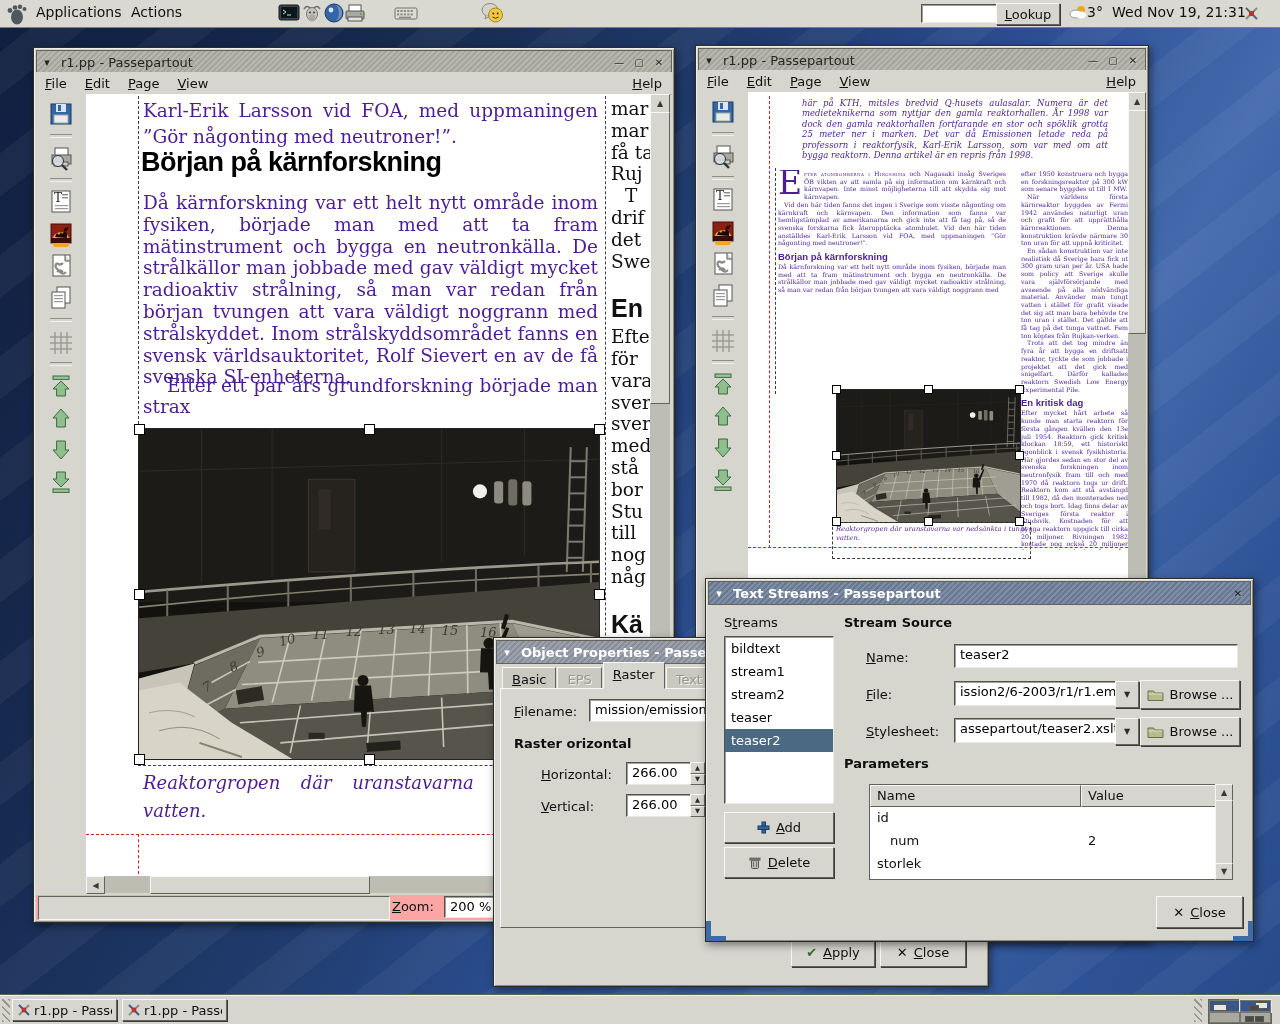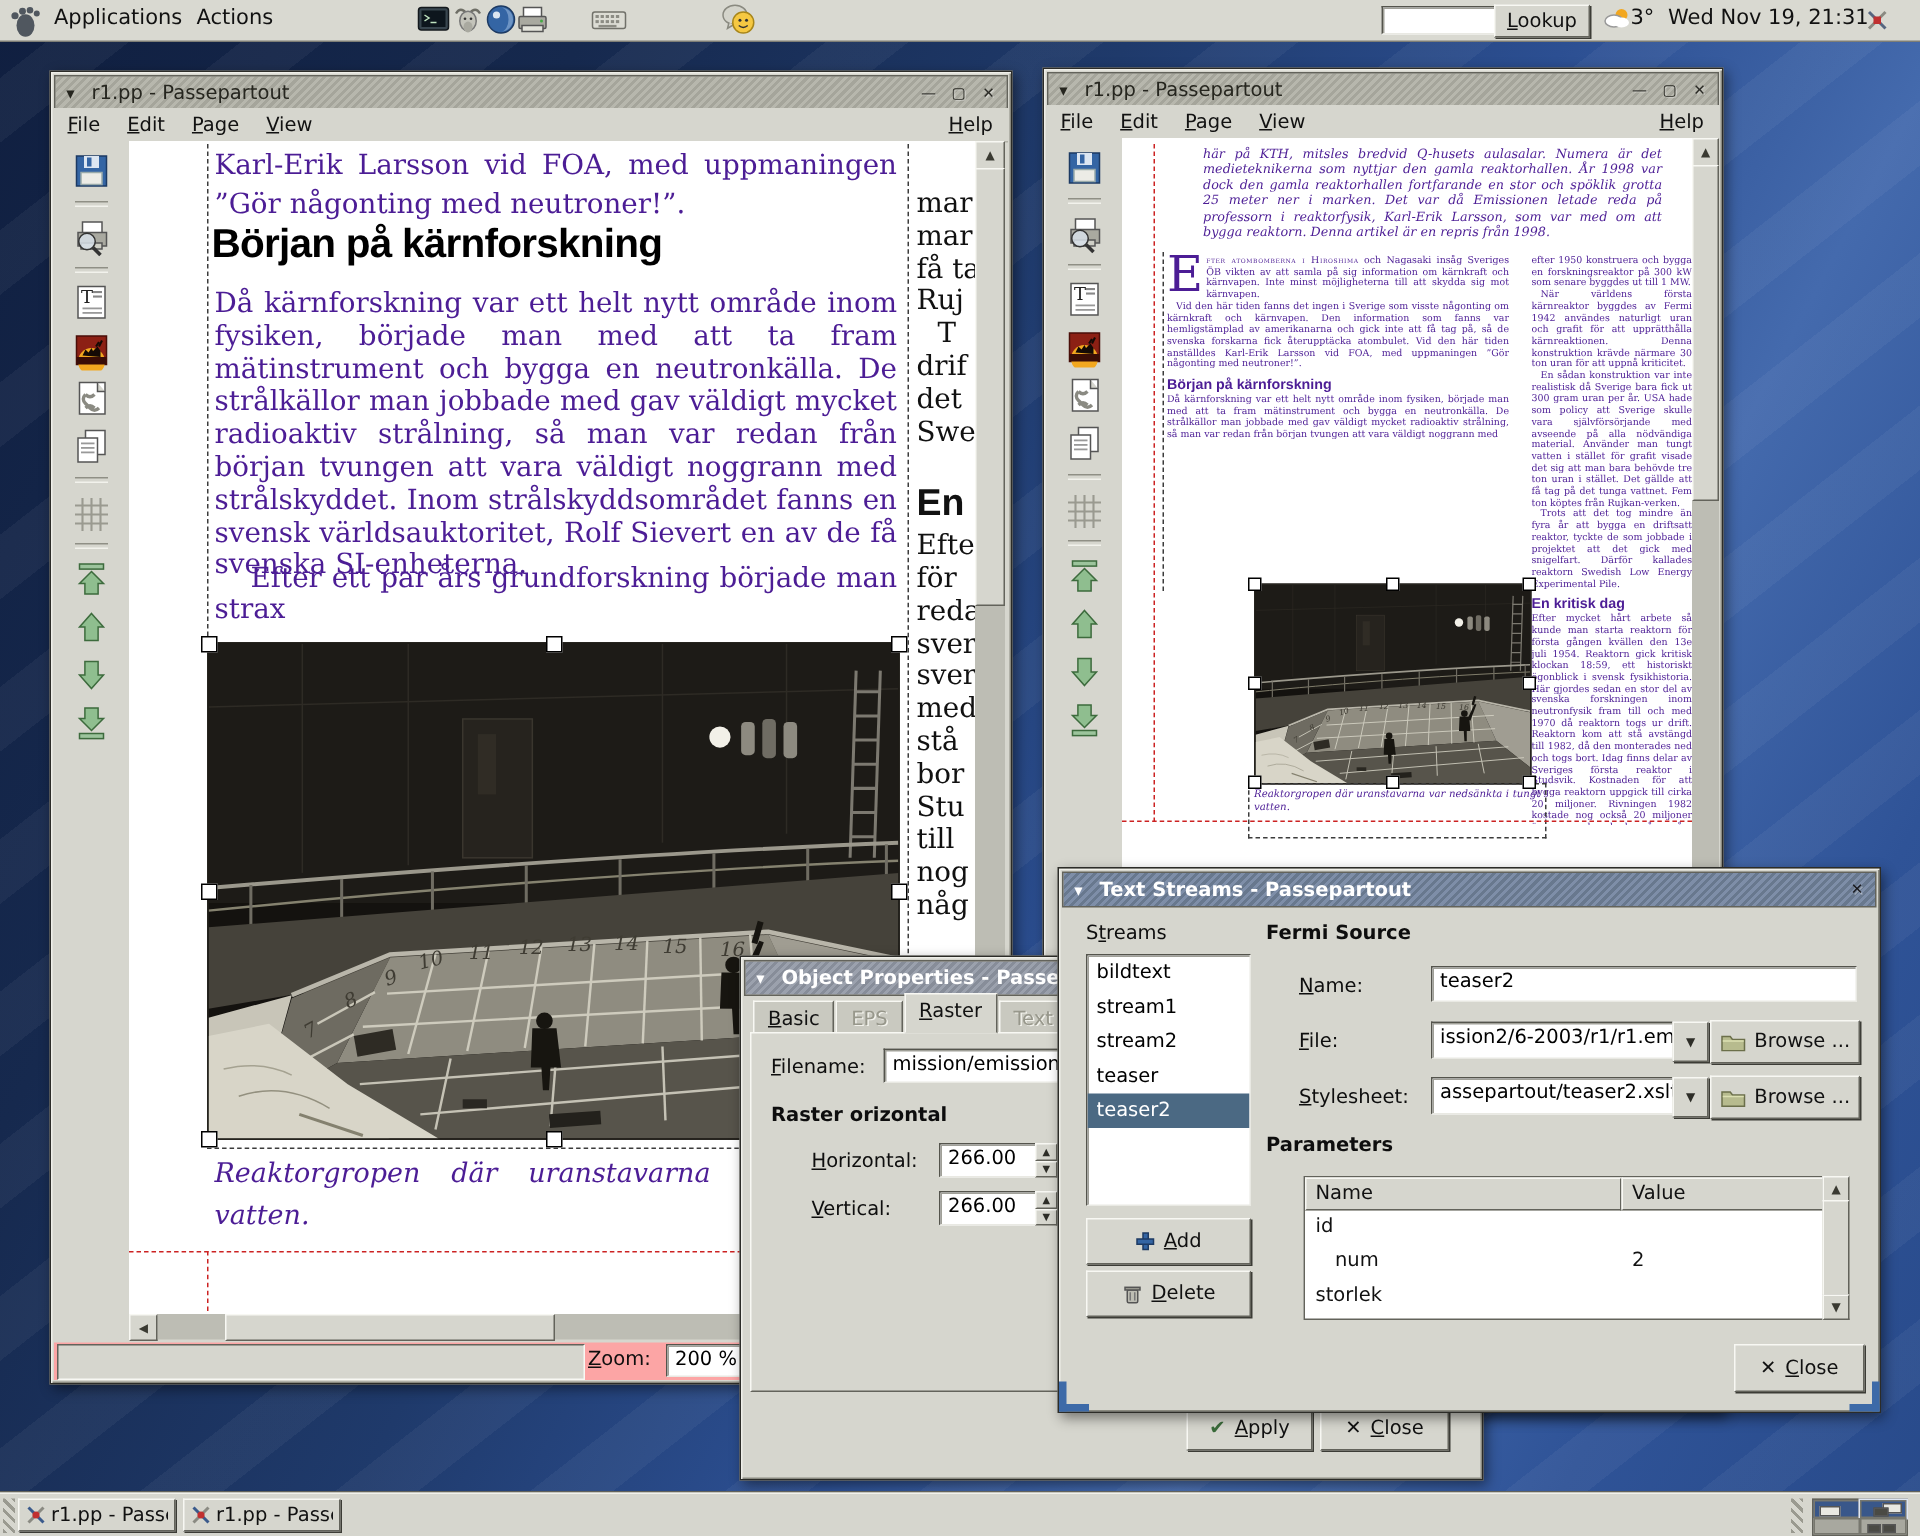--- a/index.html
+++ b/index.html
@@ -52,21 +52,21 @@
   .guide-h-red{position:absolute;border-top:1px dashed #cc2222;height:0;}
   .handle{position:absolute;width:9px;height:9px;background:#fff;border:1px solid #000;z-index:5;}
   .handle.small{width:7px;height:7px;}
   
   .w1-p0{position:absolute;left:57px;top:4px;width:455px;font-size:18.5px;line-height:26px;text-align:justify;}
   .w1-h1{position:absolute;left:55px;top:53px;width:460px;font-family:"Liberation Sans",sans-serif;
     font-weight:bold;font-size:27px;letter-spacing:-0.5px;color:#000;}
   .w1-p1{position:absolute;left:57px;top:98px;width:455px;font-size:18.5px;line-height:21.8px;text-align:justify;}
   .w1-p2{position:absolute;left:57px;top:281px;width:455px;font-size:18.5px;text-indent:24px;text-align:justify;-moz-text-align-last:justify;text-align-last:justify;}
   .w1-cap{position:absolute;left:57px;width:455px;font-size:18px;font-style:italic;line-height:26px;}
-  .w1-col2{position:absolute;left:525px;top:4px;width:40px;overflow:hidden;margin-top:27px;}
+  .w1-col2{position:absolute;left:525px;top:4px;width:40px;overflow:hidden;}
   .c2l{font-family:"DejaVu Serif","Liberation Serif",serif;font-size:18.5px;height:21.8px;white-space:nowrap;}
   .c2l.indent{padding-left:14px;}
   .c2l.gap{height:21.8px;}
   .c2l.h{font-family:"Liberation Sans",sans-serif;font-weight:bold;font-size:25px;height:32px;}
   
   .w2-intro{position:absolute;left:54px;top:6px;width:306px;font-style:italic;font-size:8.5px;line-height:10.4px;text-align:justify;}
   .w2-colL{position:absolute;left:30px;top:78px;width:228px;height:221px;overflow:hidden;
     font-size:6.3px;line-height:7.7px;text-align:justify;}
   .w2-colR{position:absolute;left:273px;top:78px;width:107px;height:380px;overflow:hidden;
     font-size:6.3px;line-height:7.7px;text-align:justify;}
@@ -367,21 +367,21 @@
           <div class="c2l">få ta</div>
           <div class="c2l">Ruj</div>
           <div class="c2l indent">T</div>
           <div class="c2l">drif</div>
           <div class="c2l">det</div>
           <div class="c2l">Swe</div>
           <div class="c2l gap"></div>
           <div class="c2l h">En</div>
           <div class="c2l">Efte</div>
           <div class="c2l">för</div>
-          <div class="c2l">reda</div>
+          <div class="c2l">vara</div>
           <div class="c2l">sver</div>
           <div class="c2l">sver</div>
           <div class="c2l">med</div>
           <div class="c2l">stå</div>
           <div class="c2l">bor</div>
           <div class="c2l">Stu</div>
           <div class="c2l">till</div>
           <div class="c2l">nog</div>
           <div class="c2l">någ</div>
           <div class="c2l gap"></div>
@@ -717,21 +717,21 @@
     <div class="btn abs" style="left:18px;top:268px;width:108px;height:29px">
       <svg width="14" height="14">
           <rect x="3.5" y="4" width="7" height="8.5" rx="1" fill="#bdbdb3" stroke="#555"></rect>
           <rect x="2" y="2.2" width="10" height="1.8" fill="#9a9a90" stroke="#555"></rect>
           <line x1="5.5" y1="5.5" x2="5.5" y2="11" stroke="#777"></line>
           <line x1="8.5" y1="5.5" x2="8.5" y2="11" stroke="#777"></line>
         </svg>
       <span><u>D</u>elete</span>
     </div>
 
-    <div class="lbl bold" style="left:138px;top:36px">Fermi Source</div>
+    <div class="lbl bold" style="left:138px;top:36px">Stream Source</div>
     <div class="lbl" style="left:160px;top:71px"><u>N</u>ame:</div>
     <div class="entry" style="position:absolute;left:248px;top:65px;width:272px;height:18px">teaser2</div>
 
     <div class="lbl" style="left:160px;top:108px"><u>F</u>ile:</div>
     <div class="entry" style="position:absolute;left:248px;top:102px;width:150px;height:19px">ission2/6-2003/r1/r1.em</div>
     <div class="btn combo-drop abs" style="left:409px;top:102px;width:22px;height:25px">▼</div>
     <div class="btn abs" style="left:434px;top:101px;width:98px;height:27px">
       <svg width="17" height="13">
           <path d="M1,3 h5.5 l1.5,2 H16 v7.5 H1 z" fill="#b7bb8e" stroke="#6b6f4a"></path>
           <path d="M1.5,6 H15.5" stroke="#dce0b2"></path>

